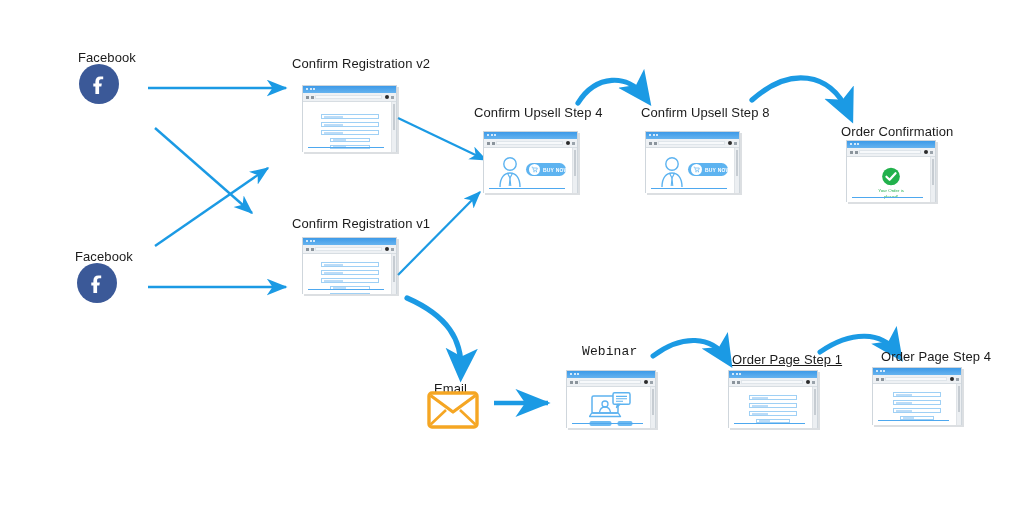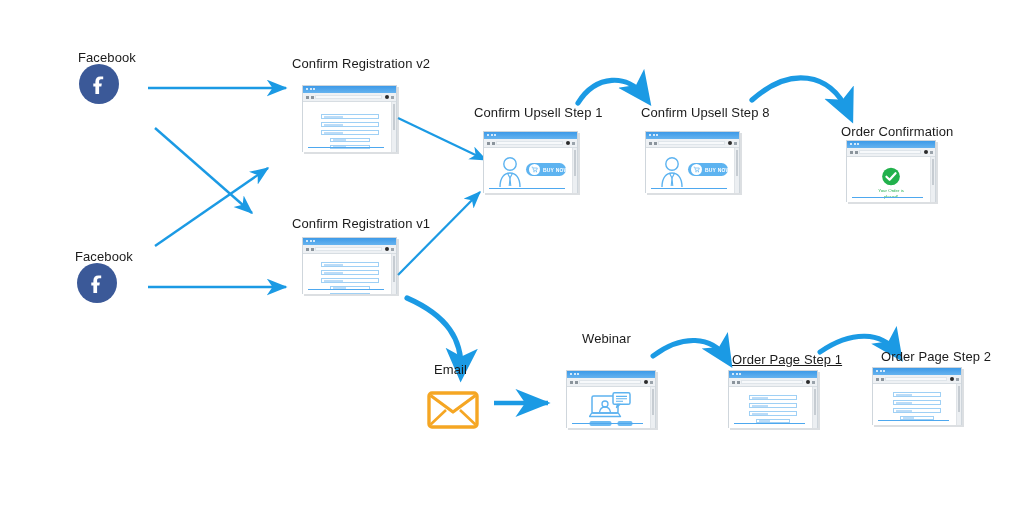--- a/index.html
+++ b/index.html
@@ -364,21 +364,21 @@
         <div class="field" style="width:40px; height:4px;"></div>
 
       </div>
       <div class="br-footline"></div>
       <div class="br-scroll">
         <div class="br-scroll-thumb"></div>
       </div>
     </div>
   </div>
 
-  <div class="node-label" style="left:474px; top:105px;">Confirm Upsell Step 1</div>
+  <div class="node-label" style="left:474px; top:105px;">Confirm Upsell Step 4</div>
   <div class="browser" style="left:483px; top:131px; width:95px; height:62px;">
     <div class="br-titlebar">
       <div class="br-dots">
         <div class="br-dot"></div>
           <div class="br-dot"></div>
           <div class="br-dot"></div>
       </div>
     </div>
     <div class="br-toolbar">
       <div class="br-navdots">
@@ -482,30 +482,30 @@
       </div>
       <div class="success-text" style="top:31px;">Your Order is
 placed!</div>
       <div class="br-footline"></div>
       <div class="br-scroll">
         <div class="br-scroll-thumb"></div>
       </div>
     </div>
   </div>
 
-  <div class="node-label" style="left:434px; top:362px;">Email</div>
+  <div class="node-label" style="left:434px; top:381px;">Email</div>
   <div class="email-icon" style="left:427px; top:391px;">
     <svg width="52" height="38" viewBox="0 0 52 38">
       <rect x="2" y="2" width="48" height="34" rx="3" ry="3" fill="#ffffff" stroke="#f5a623" stroke-width="3.4"></rect>
       <path d="M3.6 4.5 L26 21 L48.4 4.5" fill="none" stroke="#f5a623" stroke-width="3.2" stroke-linejoin="round"></path>
       <path d="M3.6 33.5 L19 19 M48.4 33.5 L33 19" fill="none" stroke="#f5a623" stroke-width="2.6"></path>
     </svg>
   </div>
 
-  <div class="node-label" style="left:582px; top:331px;">Webinar</div>
+  <div class="node-label" style="left:582px; top:344px;font-family:Liberation Mono, monospace;">Webinar</div>
   <div class="browser" style="left:566px; top:370px; width:90px; height:58px;">
     <div class="br-titlebar">
       <div class="br-dots">
         <div class="br-dot"></div>
           <div class="br-dot"></div>
           <div class="br-dot"></div>
       </div>
     </div>
     <div class="br-toolbar">
       <div class="br-navdots">
@@ -563,21 +563,21 @@
         <div class="field" style="width:34px; height:4px;"></div>
 
       </div>
       <div class="br-footline"></div>
       <div class="br-scroll">
         <div class="br-scroll-thumb"></div>
       </div>
     </div>
   </div>
 
-  <div class="node-label" style="left:881px; top:349px;">Order Page Step 2</div>
+  <div class="node-label" style="left:881px; top:349px;">Order Page Step 4</div>
   <div class="browser" style="left:872px; top:367px; width:90px; height:58px;">
     <div class="br-titlebar">
       <div class="br-dots">
         <div class="br-dot"></div>
           <div class="br-dot"></div>
           <div class="br-dot"></div>
       </div>
     </div>
     <div class="br-toolbar">
       <div class="br-navdots">

